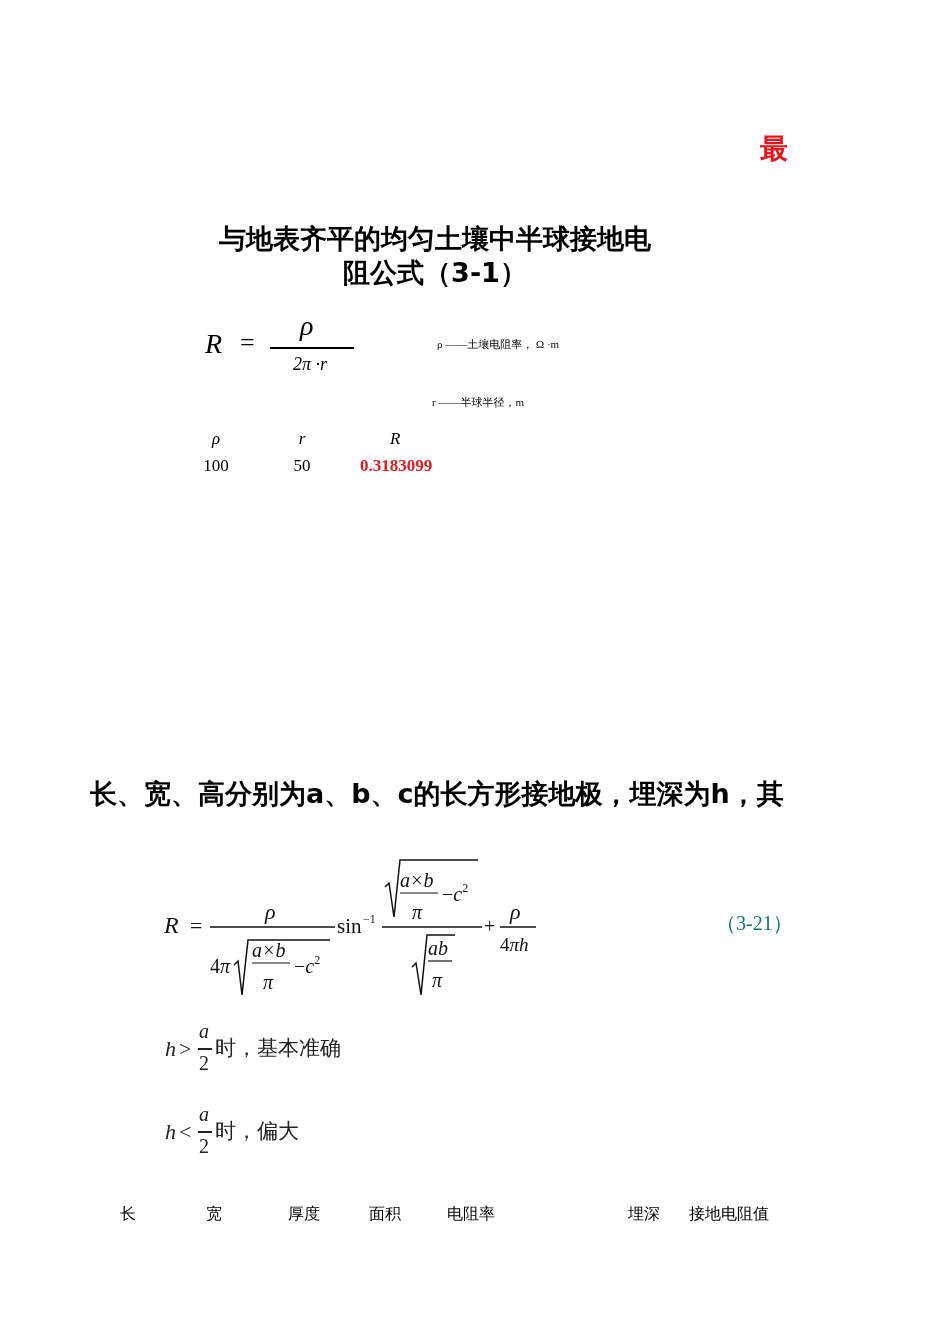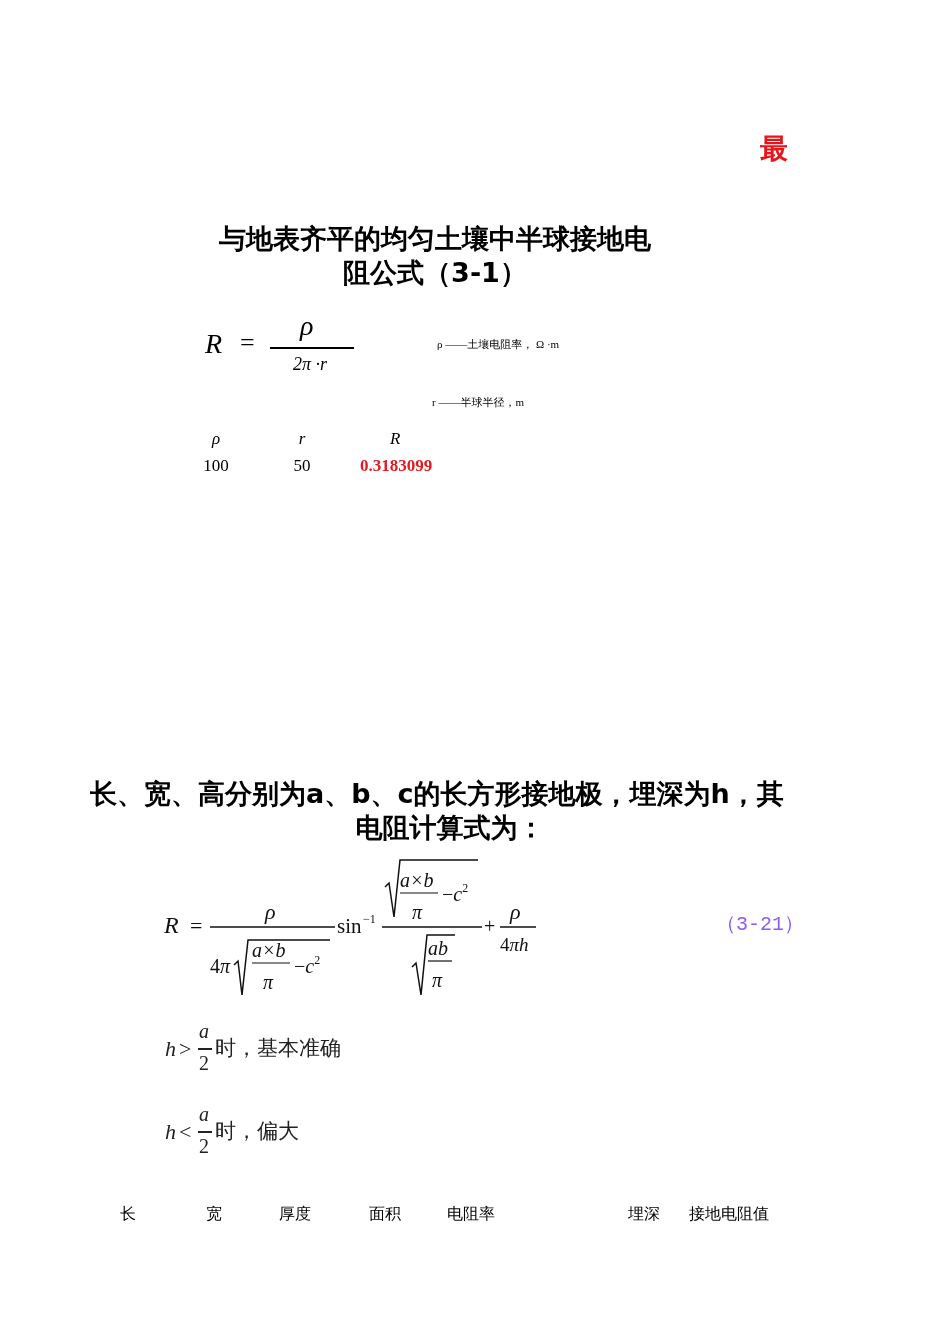--- a/index.html
+++ b/index.html
@@ -12,21 +12,21 @@
         text-align: center; }
   .title1 { left: 160px; width: 550px; top: 222px; }
   .title2 { left: 80px; width: 740px; top: 768px; white-space: nowrap; overflow: hidden; margin-top: 9px; }
   .serif-it { font-family: "Liberation Serif", "DejaVu Serif", serif; font-style: italic; }
   .serif { font-family: "Liberation Serif", "DejaVu Serif", serif; }
   .legend { font-size: 11px; font-family: Liberation Serif, serif; }
   table.data { position: absolute; left: 180px; top: 425px; border-collapse: collapse;
                font-family: "Liberation Serif", serif; font-size: 17px; }
   table.data td, table.data th { height: 27px; padding: 0; text-align: center; font-weight: normal; }
   table.data td.red { color: #e01b22; font-weight: bold; text-align: left; padding-left: 8px; }
-  .eqnum { left: 716px; top: 910px; font-size: 20px; font-family: Liberation Mono, monospace; color: #8b5cf6; }
+  .eqnum { left: 716px; top: 910px; font-size: 20px; font-family: Liberation Serif, serif; color: #0f766e; }
   .cond { font-family: "Liberation Serif", serif; font-size: 22px; color: #222; }
   .hdr-row { position: absolute; top: 1204px; left: 100px; width: 720px; height: 24px;
              font-family: "DejaVu Sans", sans-serif; font-size: 16px; }
   .hdr-row span { position: absolute; top: 0; white-space: nowrap; }
 </style>
 </head>
 <body>
 
 <div class="abs corner-red">最</div>
 
@@ -56,21 +56,20 @@
   <tr>
     <td>100</td>
     <td>50</td>
     <td class="red">0.3183099</td>
   </tr>
 </tbody>
   </table>
 
 <div class="abs h1 title2">
   <div style="text-align:left;padding-left:10px;">长、宽、高分别为a、b、c的长方形接地极，埋深为h，其</div>
-  <div>电阻计算式为：</div>
 </div>
 
 <div class="abs" title="" style="left:160px;top:855px;width:390px;height:145px;font-family:'Liberation Serif',serif;">
   <svg width="390" height="145" viewBox="0 0 390 145">
     <g font-family="Liberation Serif, serif" fill="#111">
       <text x="4" y="78" font-size="24" font-style="italic">R</text>
       <text x="30" y="78" font-size="22">=</text>
       <text x="105" y="64" font-size="22" font-style="italic">ρ</text>
       <line x1="50" y1="72" x2="175" y2="72" stroke="#111" stroke-width="1.5"></line>
       <text x="50" y="118" font-size="20">4<tspan font-style="italic">π</tspan></text>
@@ -113,18 +112,18 @@
   <span class="abs" style="left:14px;top:10px;">&lt;</span>
   <span class="abs serif-it" style="left:34px;top:-6px;font-size:20px;">a</span>
   <div class="abs" style="left:33px;top:22px;width:14px;height:1.5px;background:#222;"></div>
   <span class="abs" style="left:34px;top:26px;font-size:20px;">2</span>
   <span class="abs" style="left:50px;top:8px;font-family:'DejaVu Sans',sans-serif;font-size:21px;white-space:nowrap;">时，偏大</span>
 </div>
 
 <div class="hdr-row">
   <span style="left:20px;">长</span>
   <span style="left:106px;">宽</span>
-  <span style="left:179px;font-family:Liberation Serif, serif;">厚度</span>
+  <span style="left:188px;font-family:Liberation Serif, serif;">厚度</span>
   <span style="left:269px;">面积</span>
   <span style="left:347px;">电阻率</span>
   <span style="left:528px;">埋深</span>
   <span style="left:589px;">接地电阻值</span>
 </div>
 
 </body></html>

